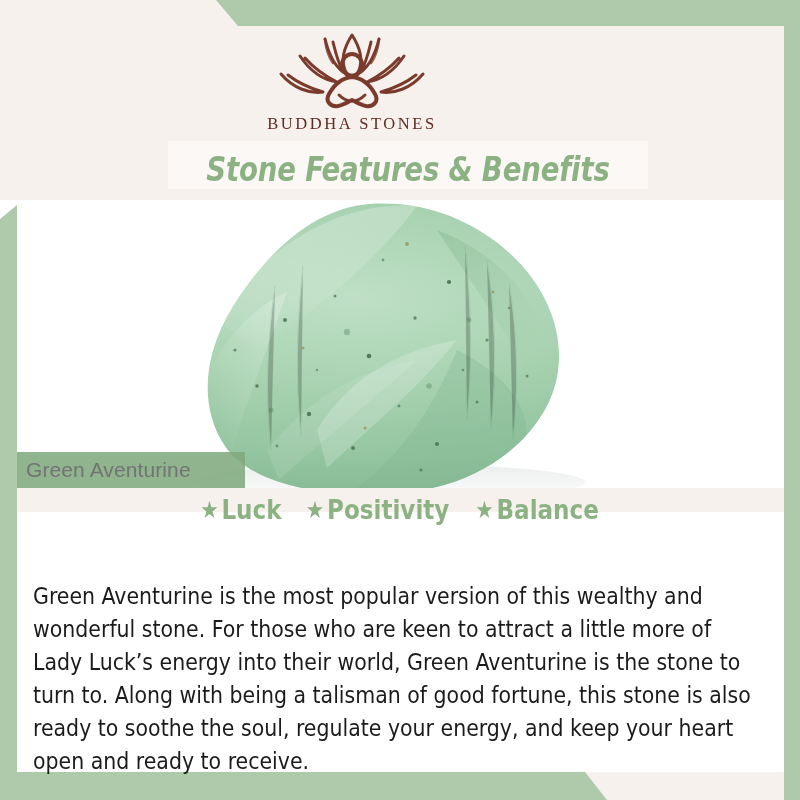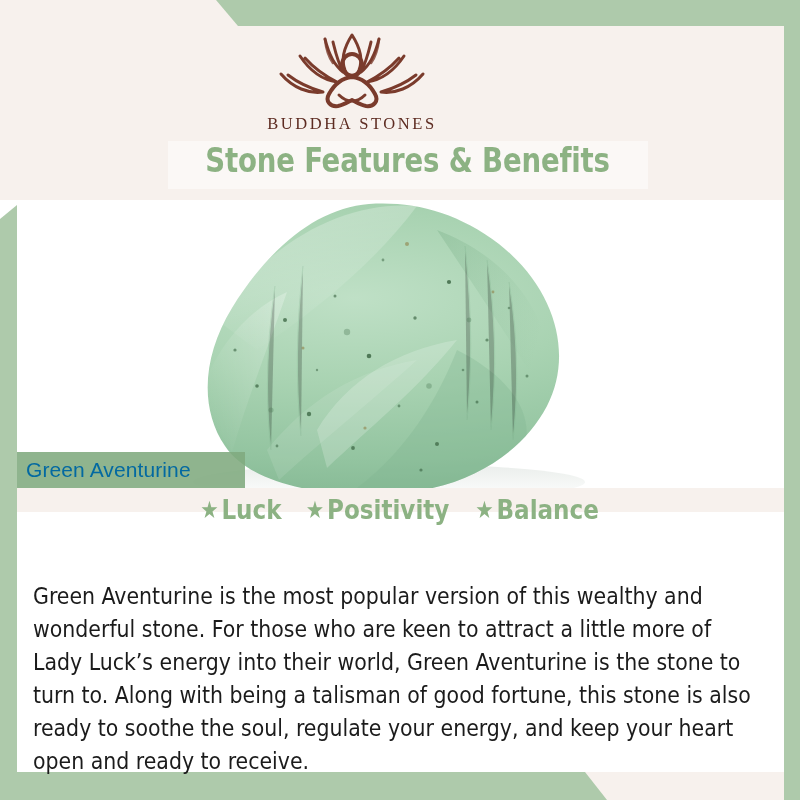--- a/index.html
+++ b/index.html
@@ -122,23 +122,24 @@
 
   
   .title-banner {
     position: absolute;
     left: 168px;
     top: 141px;
     width: 480px;
     height: 48px;
     background: #fbf8f6;
     display: flex;
-    align-items: flex-start;
+    align-items: flex-end;
     justify-content: center;
     z-index: 7;
+    font-style: italic;
   }
   .title-text {
     font-family: "Liberation Sans Narrow", "DejaVu Sans Condensed", "Liberation Sans", sans-serif;
     font-weight: bold;
     font-size: 33px;
     color: #8cb283;
     letter-spacing: -0.2px;
     transform: scaleX(0.93);
     white-space: nowrap;
   }
@@ -166,21 +167,21 @@
     left: 17px;
     top: 452px;
     width: 228px;
     height: 36px;
     background: rgba(128,170,126,0.88);
     display: flex;
     align-items: center;
     z-index: 6;
   }
   .name-label-text {
-    color: #0369a1;
+    color: #737373;
     font-size: 21px;
     font-weight: 500;
     padding-left: 9px;
     white-space: nowrap;
     letter-spacing: 0.1px;
   }
 
   
   .benefits {
     position: absolute;

